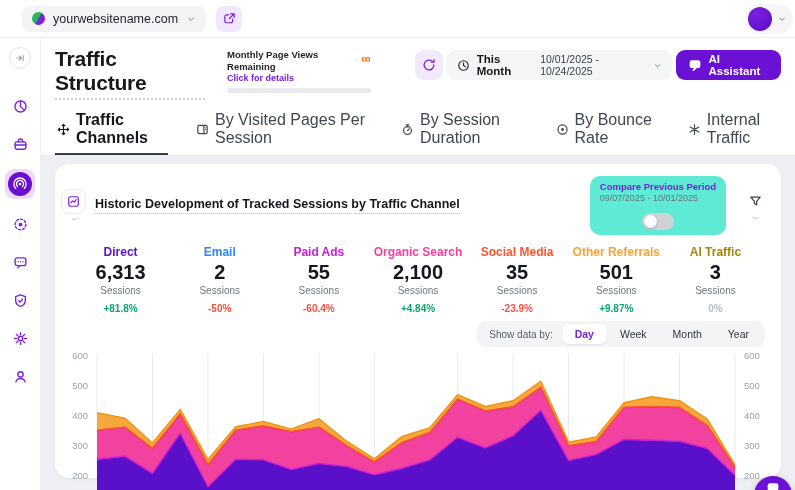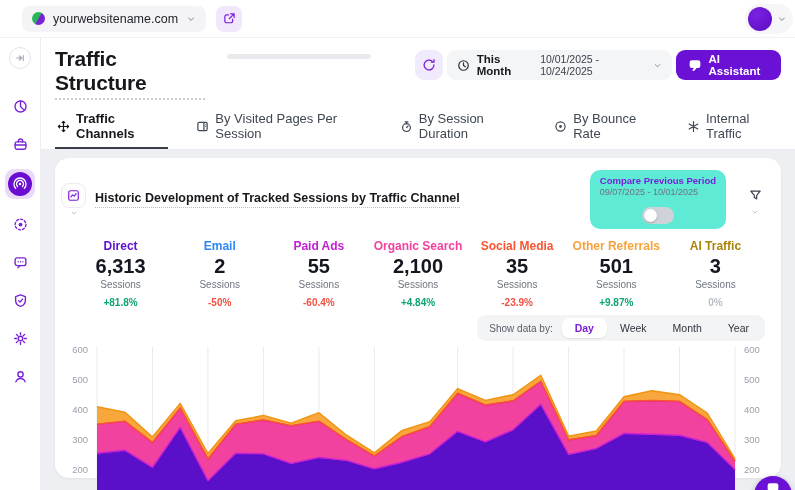--- a/index.html
+++ b/index.html
@@ -67,21 +67,21 @@
   .date-range { font-size:10.5px; color:#3c414b; }
   .date-pill .chev { width:9px; height:9px; color:#6b7280; }
   .ai-btn { height:30px; display:flex; align-items:center; gap:7px; padding:0 12px;
     background:#6b10d5; color:#fff; border-radius:9px; cursor:pointer; }
   .ai-btn .ic { width:14px; height:14px; }
   .ai-label { font-size:11.5px; font-weight:600; }
 
   
   .tabs { display:flex; gap:26px; padding:2px 14px 0 14px; border-bottom:1px solid #e9ebef; }
   .tab { display:flex; align-items:center; gap:6px; padding:5px 2px 8px 2px;
-    font-size:13px; color:#3f4753; cursor:pointer; }
+    font-size:16px; color:#3f4753; cursor:pointer; }
   .tab .ic { width:13px; height:13px; }
   .tab.active { color:#15171c; font-weight:700; padding-bottom:6px;
     border-bottom:2px solid #383d47; }
 
   
   .content { flex:1; background:#edeff2; padding:8px 14px 12px 14px; min-height:0; }
   .card { background:#fff; height:100%; border-radius:14px;
     box-shadow:0 1px 3px rgba(20,20,45,.06); display:flex; flex-direction:column;
     padding-top:10px; }
   .card-header { display:flex; align-items:center; gap:9px; padding:2px 14px 4px 6px; }
@@ -242,20 +242,27 @@
         </div>
       </div>
   </div>
 
   <div class="main">
     <div class="page-header">
       <div>
         <span class="page-title" style="display:inline-block">Traffic Structure</span>
       </div>
       <div class="pv-block">
+        <div class="pv-row">
+          <div>
+            <div class="pv-title">Monthly Page Views Remaining</div>
+            <div class="pv-link">Click for details</div>
+          </div>
+          <div class="pv-inf">∞</div>
+        </div>
         <div class="pv-bar">
           <div class="pv-fill" id="pv-fill" style="width: 0%;"></div>
         </div>
       </div>
       <div class="spacer"></div>
       <div class="hdr-actions">
         <div class="refresh-btn">
           <span class="ic">
               <svg viewBox="0 0 12 12" fill="none" stroke="currentColor" stroke-width="1.1" stroke-linecap="round" stroke-linejoin="round">
                 <path d="M10.2 6A4.2 4.2 0 1 1 8.8 2.9M10.3 1.4v2.2H8.1"></path>

